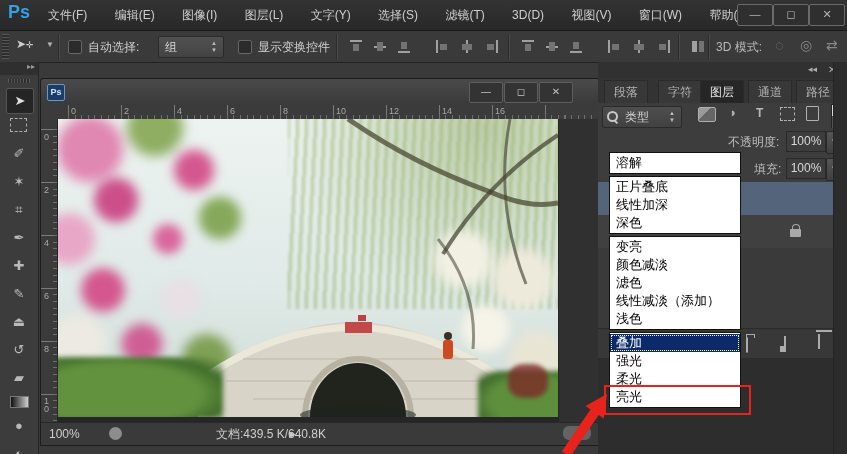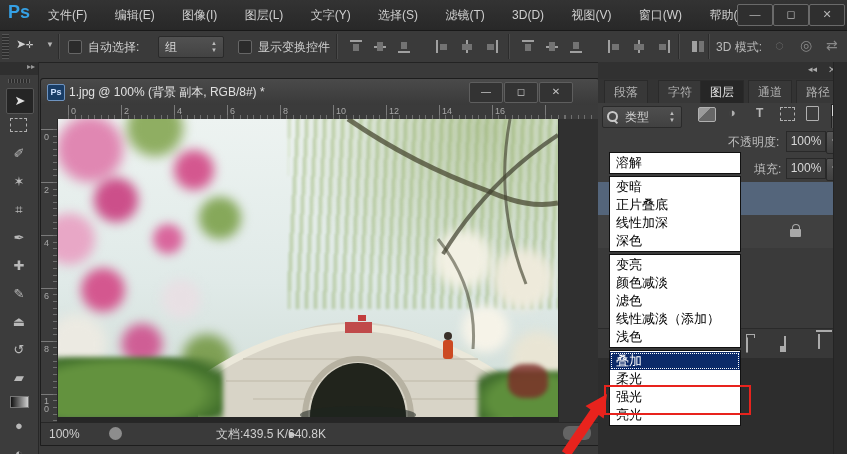--- a/index.html
+++ b/index.html
@@ -168,21 +168,20 @@
     <div class="abs tool" style="top:276px">↺</div>
     <div class="abs tool" style="top:304px">▰</div>
     <div class="abs" style="left:10px;top:334px;width:17px;height:10px;background:linear-gradient(90deg,#111,#cfcfcf);border:1px solid #777"></div>
     <div class="abs tool" style="top:352px">●</div>
     <div class="abs tool" style="top:380px">◐</div>
   </div>
 
   <div id="docwin" class="abs">
     <div id="doc-titlebar" class="abs">
       <div class="abs psfile">Ps</div>
-      <span class="abs" style="left:28px;top:5px;color:#e0e0e0">1.jpg @ 100% (背景 副本, RGB/8#) *</span>
       <div class="abs docbtn" style="left:428px">—</div>
       <div class="abs docbtn" style="left:463px">◻</div>
       <div class="abs docbtn" style="left:498px">✕</div>
     </div>
     <div id="ruler-corner" class="abs ruler"></div>
     <div id="ruler-top" class="abs ruler">
       <div class="mt"></div>
       <span class="rlab" style="left:14px;top:1px">0</span>
       <span class="rlab" style="left:67px;top:1px">2</span>
       <span class="rlab" style="left:120px;top:1px">4</span>
@@ -325,36 +324,35 @@
     </div>
     <div class="abs" style="left:0;top:296px;width:249px;height:96px;background:#2d2d2d"></div>
     <div class="abs" style="left:235px;top:0;width:14px;height:392px;background:#2c2c2c;border-left:1px solid #242424"></div>
   </div>
 
   <div id="dropdown" class="abs">
     <div class="ddgroup">
       <div class="dditem">溶解</div>
     </div>
     <div class="ddgroup">
-      <div class="dditem">变暗</div>
       <div class="dditem">正片叠底</div>
       <div class="dditem">线性加深</div>
       <div class="dditem">深色</div>
     </div>
     <div class="ddgroup">
       <div class="dditem">变亮</div>
       <div class="dditem">颜色减淡</div>
       <div class="dditem">滤色</div>
       <div class="dditem">线性减淡（添加）</div>
       <div class="dditem">浅色</div>
     </div>
     <div class="ddgroup">
       <div class="dditem dditem-sel">叠加</div>
+      <div class="dditem">强光</div>
       <div class="dditem">柔光</div>
-      <div class="dditem">强光</div>
       <div class="dditem">亮光</div>
     </div>
   </div>
 
   <div id="redbox" class="abs"></div>
   <svg class="abs" style="left:0;top:0;pointer-events:none" width="847" height="454">
     <polygon points="607,394 603.7,418.4 598.7,415 570.1,456.8 561.9,451.2 590.5,409.4 585.5,406" fill="#e8231d"></polygon>
   </svg>
 
 </div>

